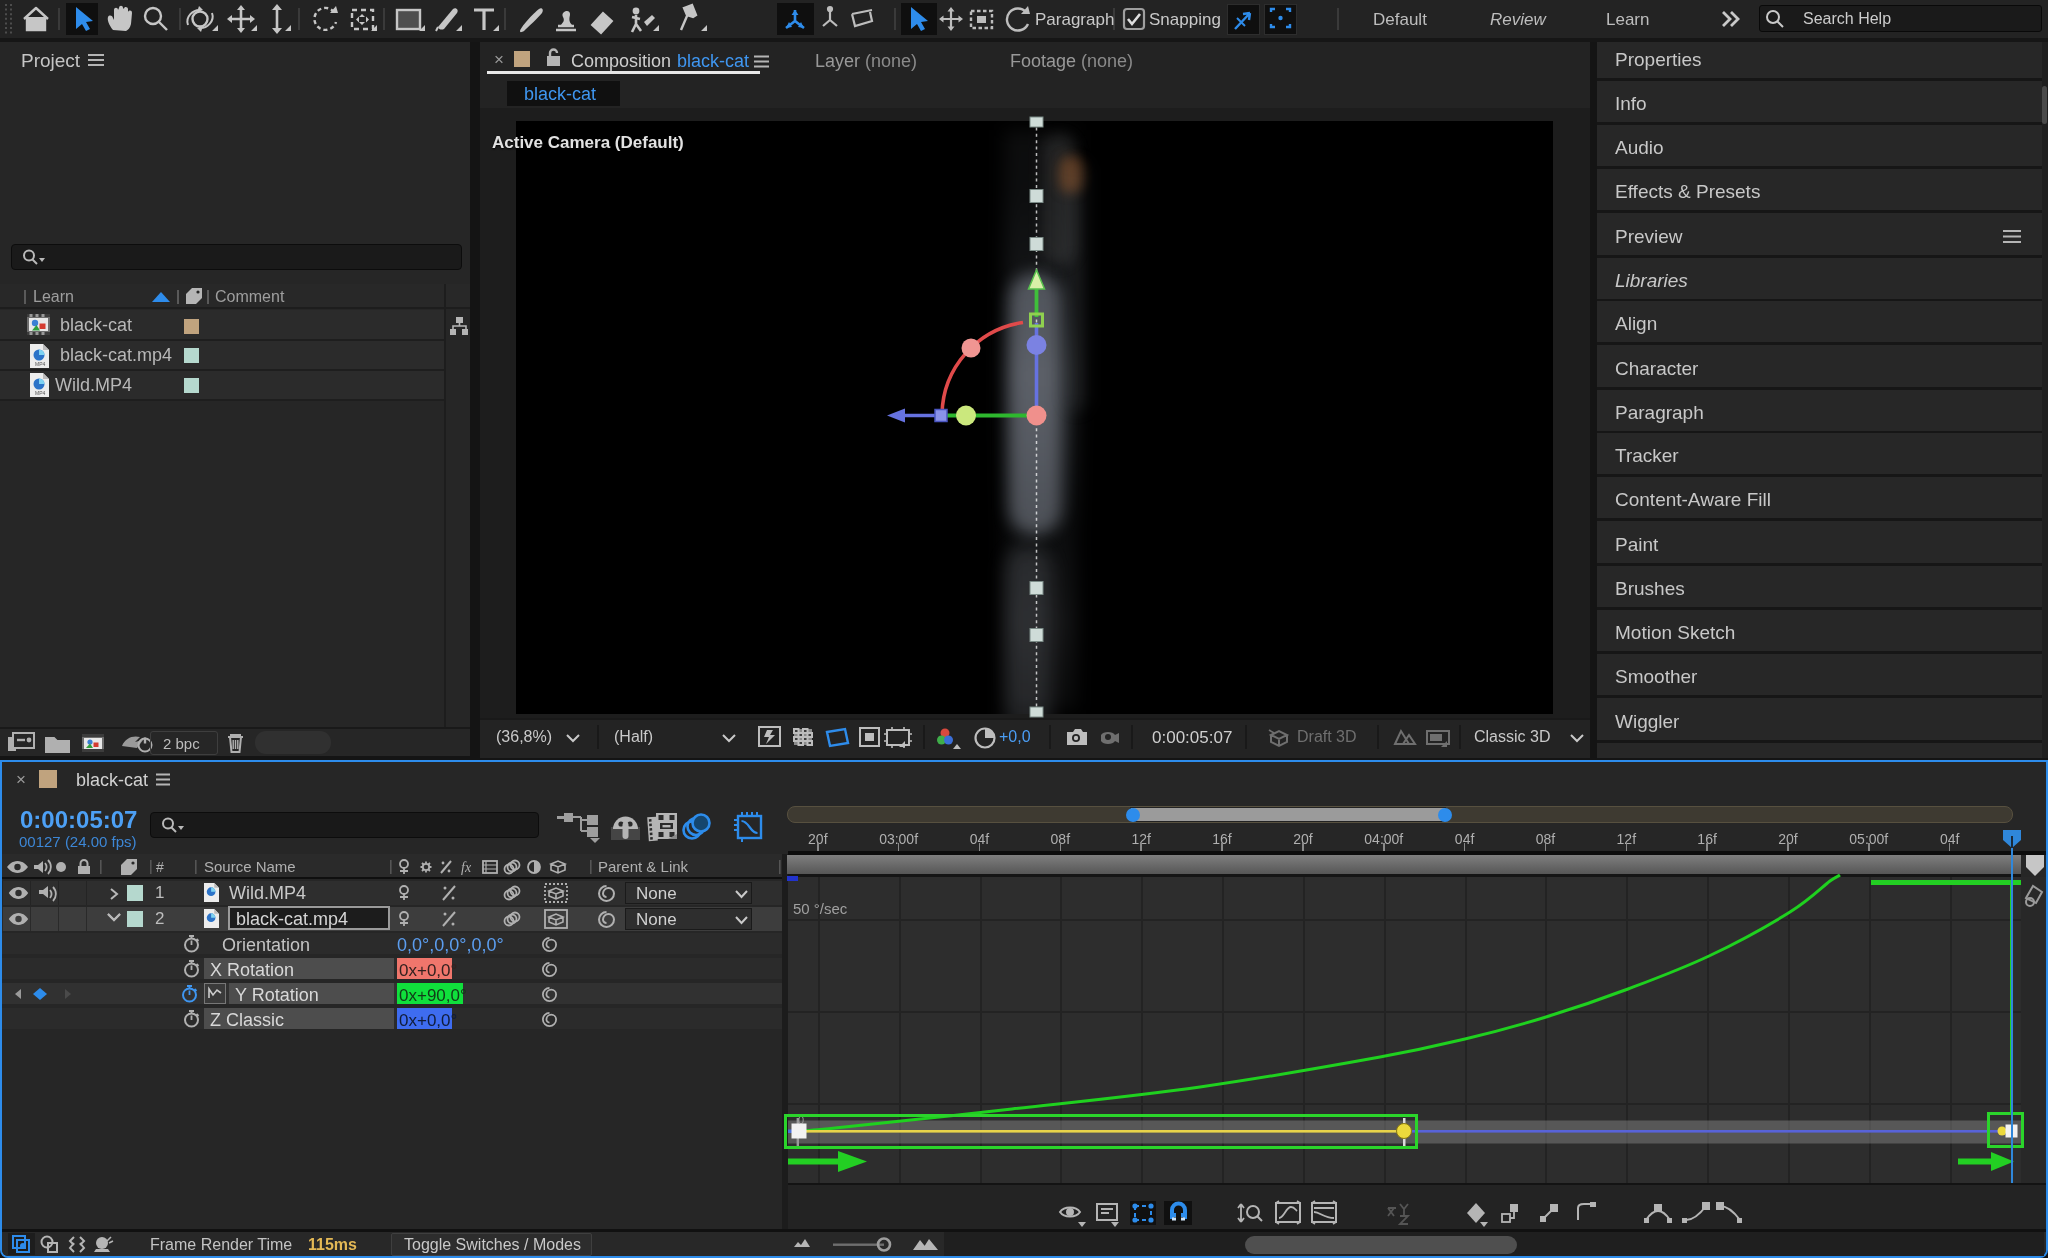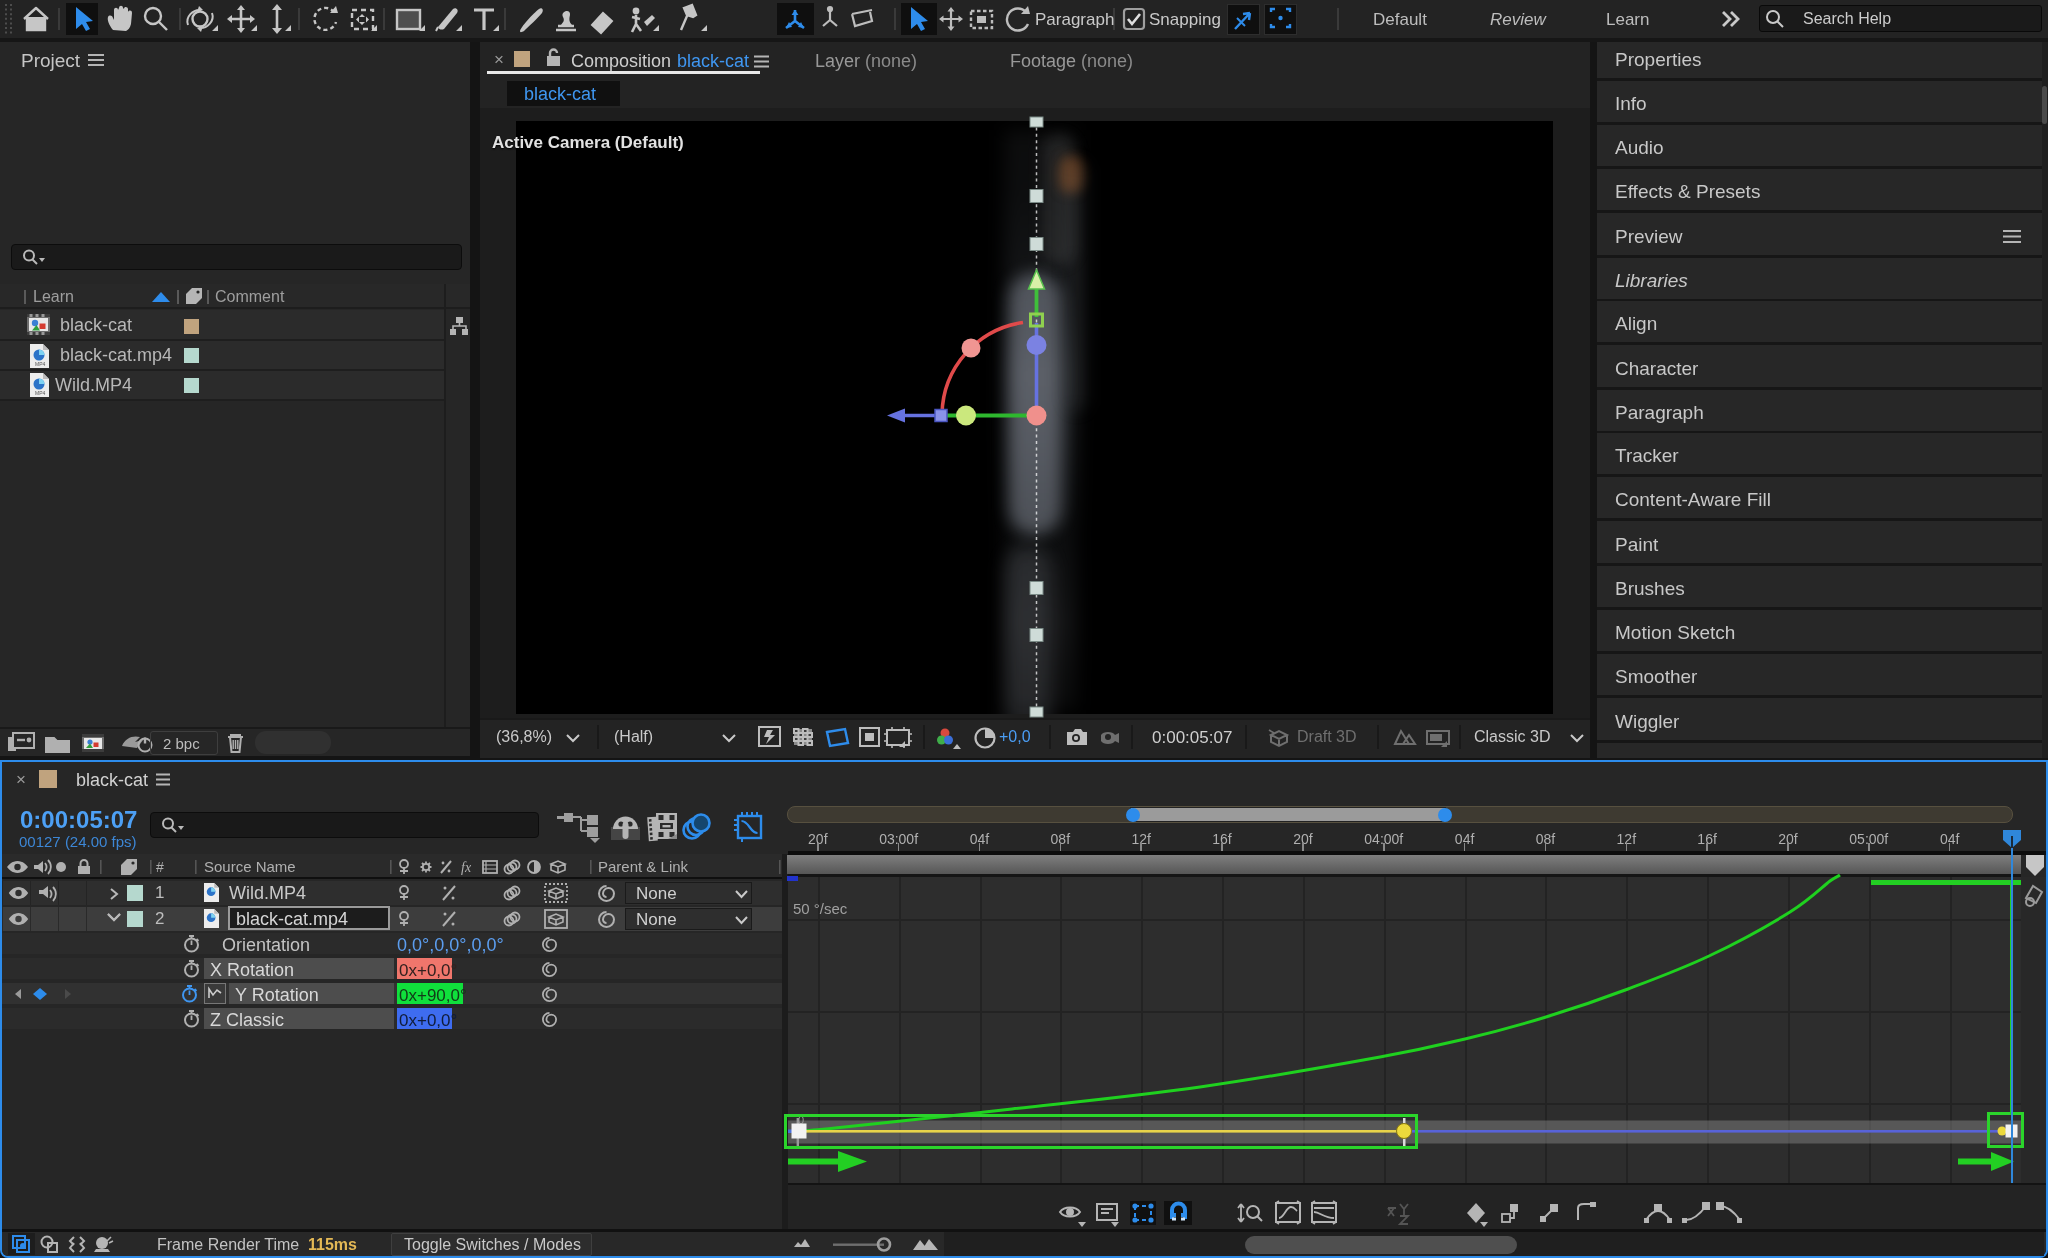--- a/index.html
+++ b/index.html
@@ -964,18 +964,18 @@
   <circle cx="35" cy="7" r="5.5"></circle>
         <rect x="36" y="8" width="9" height="9"></rect>
   <path d="M62 2 L58 6 L62 10 M62 8 L58 13 L62 17 M68 2 L72 6 L68 10 M68 8 L72 13 L68 17" transform="translate(0,0)"></path>
   <g fill="#b5b5b5" stroke="none">
           <circle cx="90" cy="8" r="6"></circle>
           <path d="M84 14 h12 l2 3 h-16 Z"></path>
           <path d="M95 6 l4 -4 M97 8 l4 -2" stroke="#b5b5b5" stroke-width="1.6"></path>
         </g>
  </g>
 </svg>
-<div class="txt" style="left:157px;top:1236px;font-size:16px;color:#c3c3c3;">Frame Render Time</div>
+<div class="txt" style="left:150px;top:1236px;font-size:16px;color:#c3c3c3;">Frame Render Time</div>
 <div class="txt" style="left:308px;top:1236px;font-size:16px;font-weight:bold;color:#e3b855;">115ms</div>
 <div class="ab" style="left:391px;top:1233px;width:201px;height:23px;background:#2d2d2d;border:1px solid #3f3f3f;border-radius:2px;box-sizing:border-box;"></div>
 <div class="txt" style="left:404px;top:1236px;font-size:16px;color:#c9c9c9;">Toggle Switches / Modes</div>
 
 </div>
 
 </body></html>

